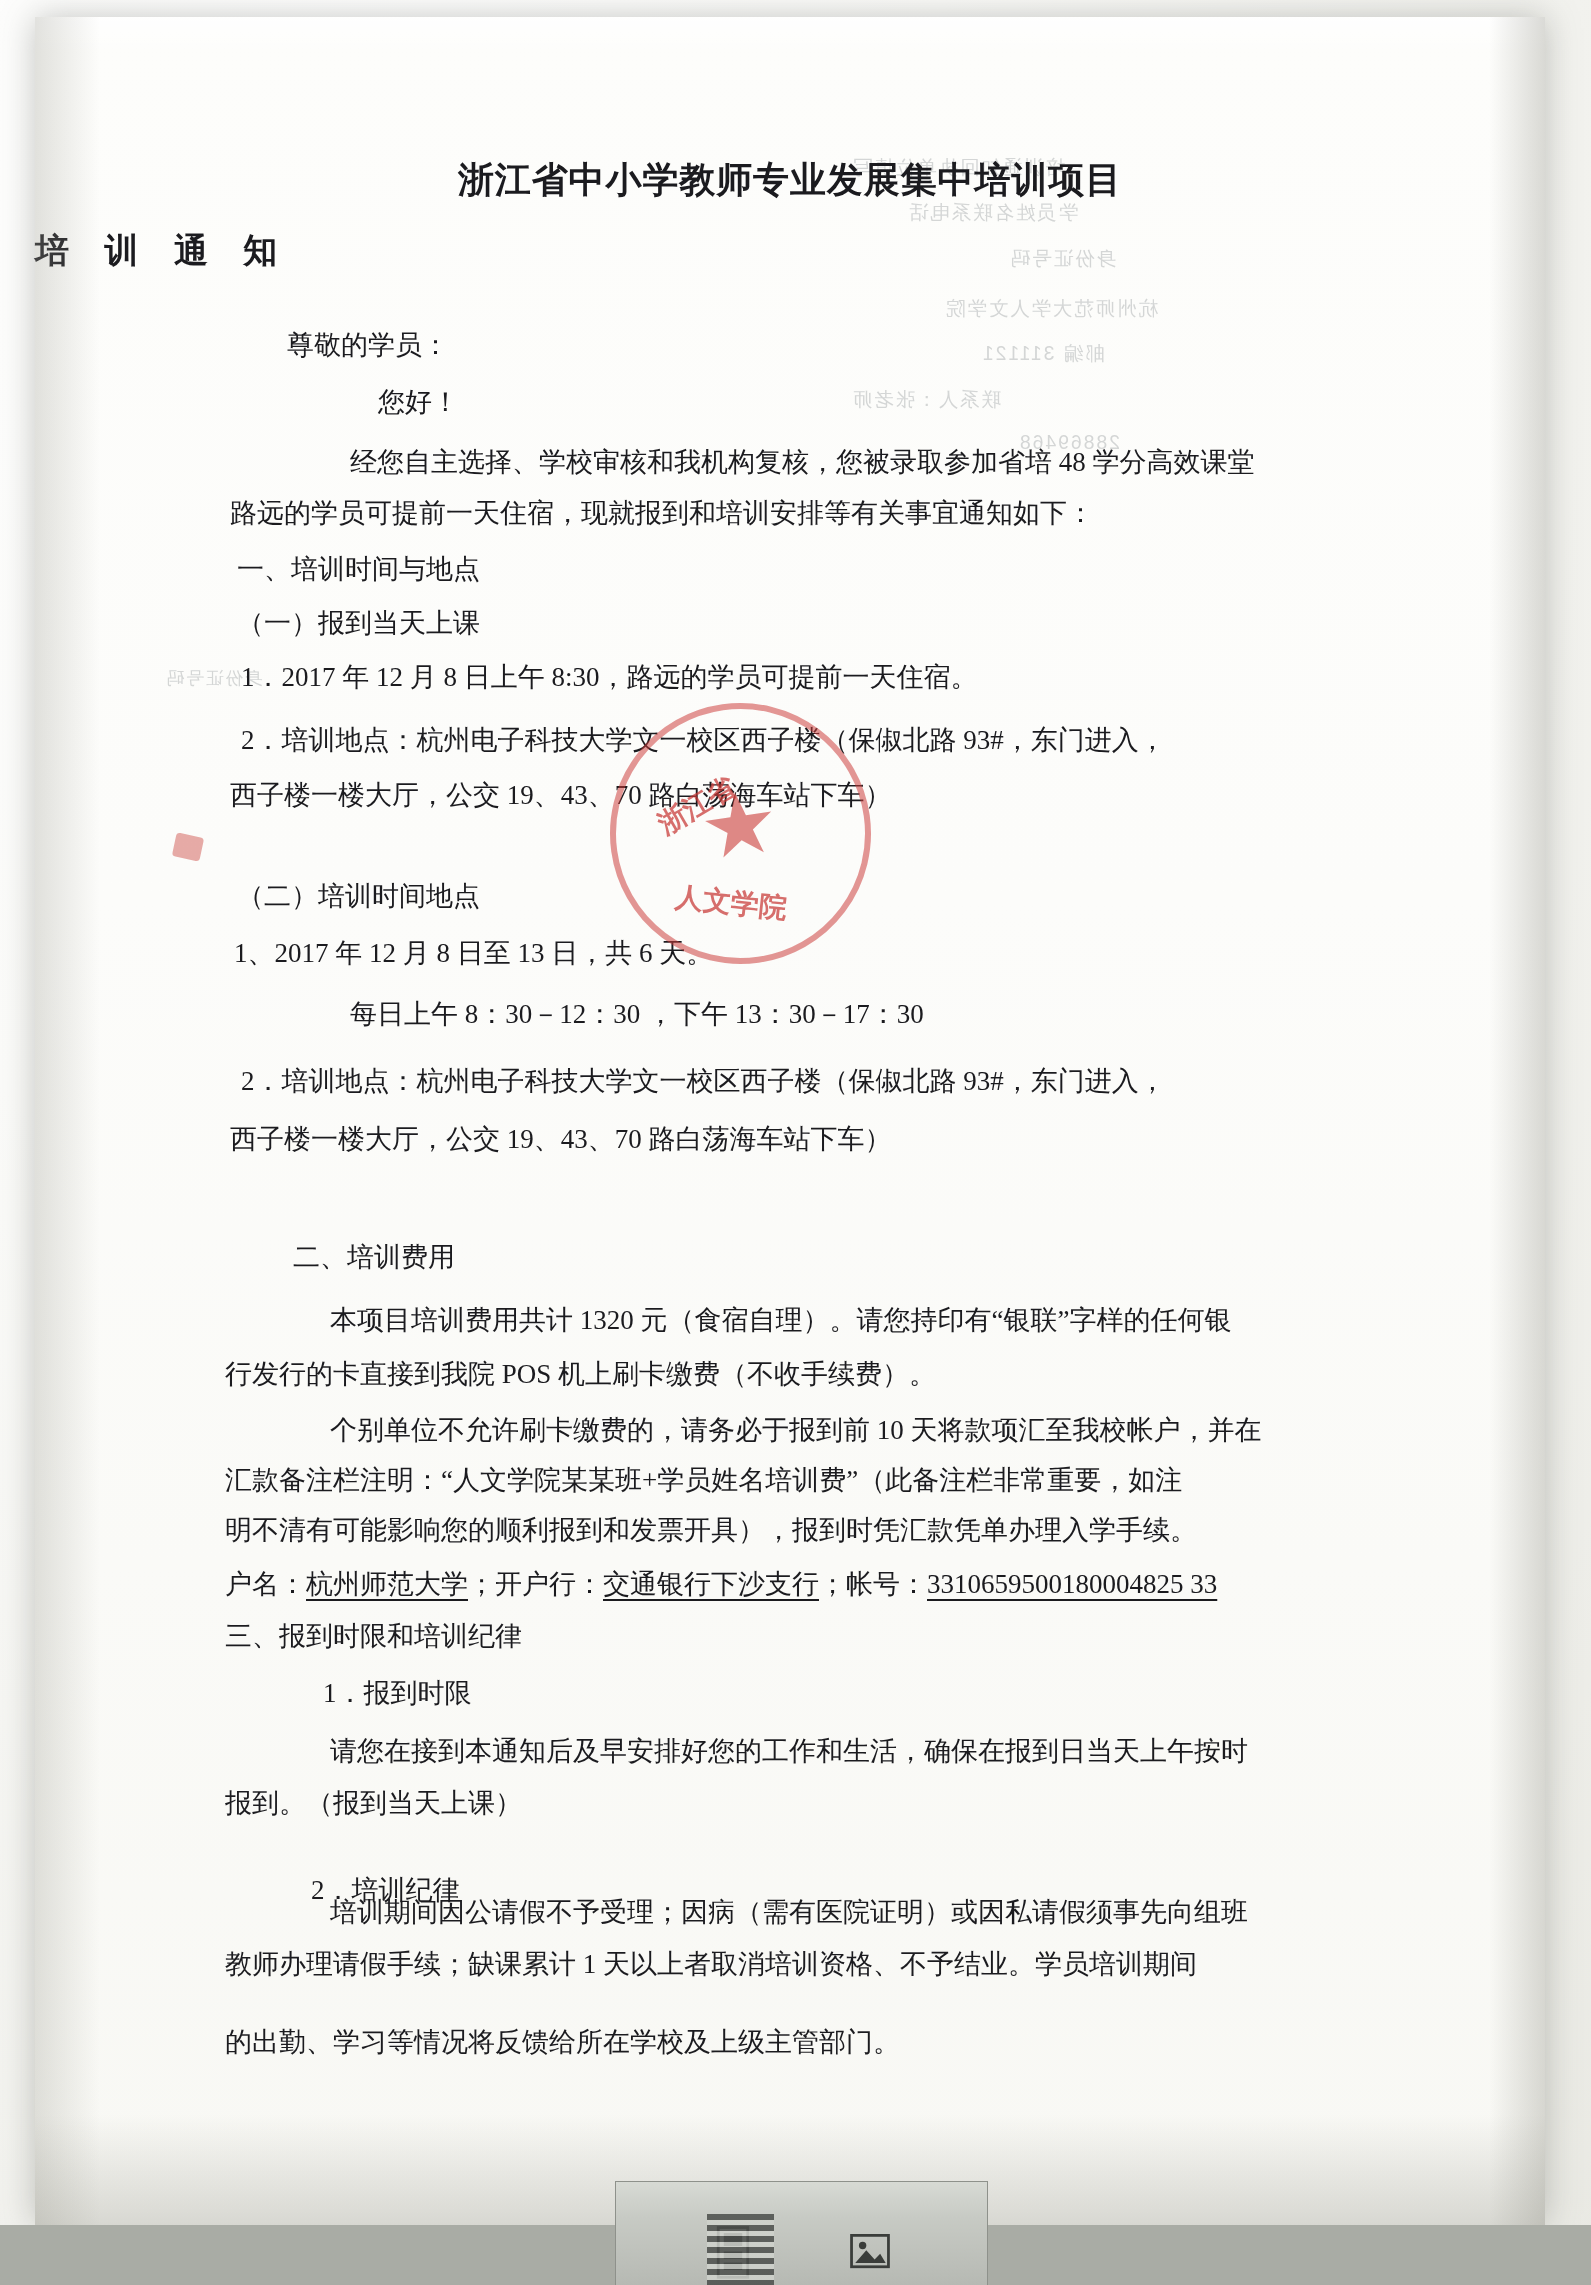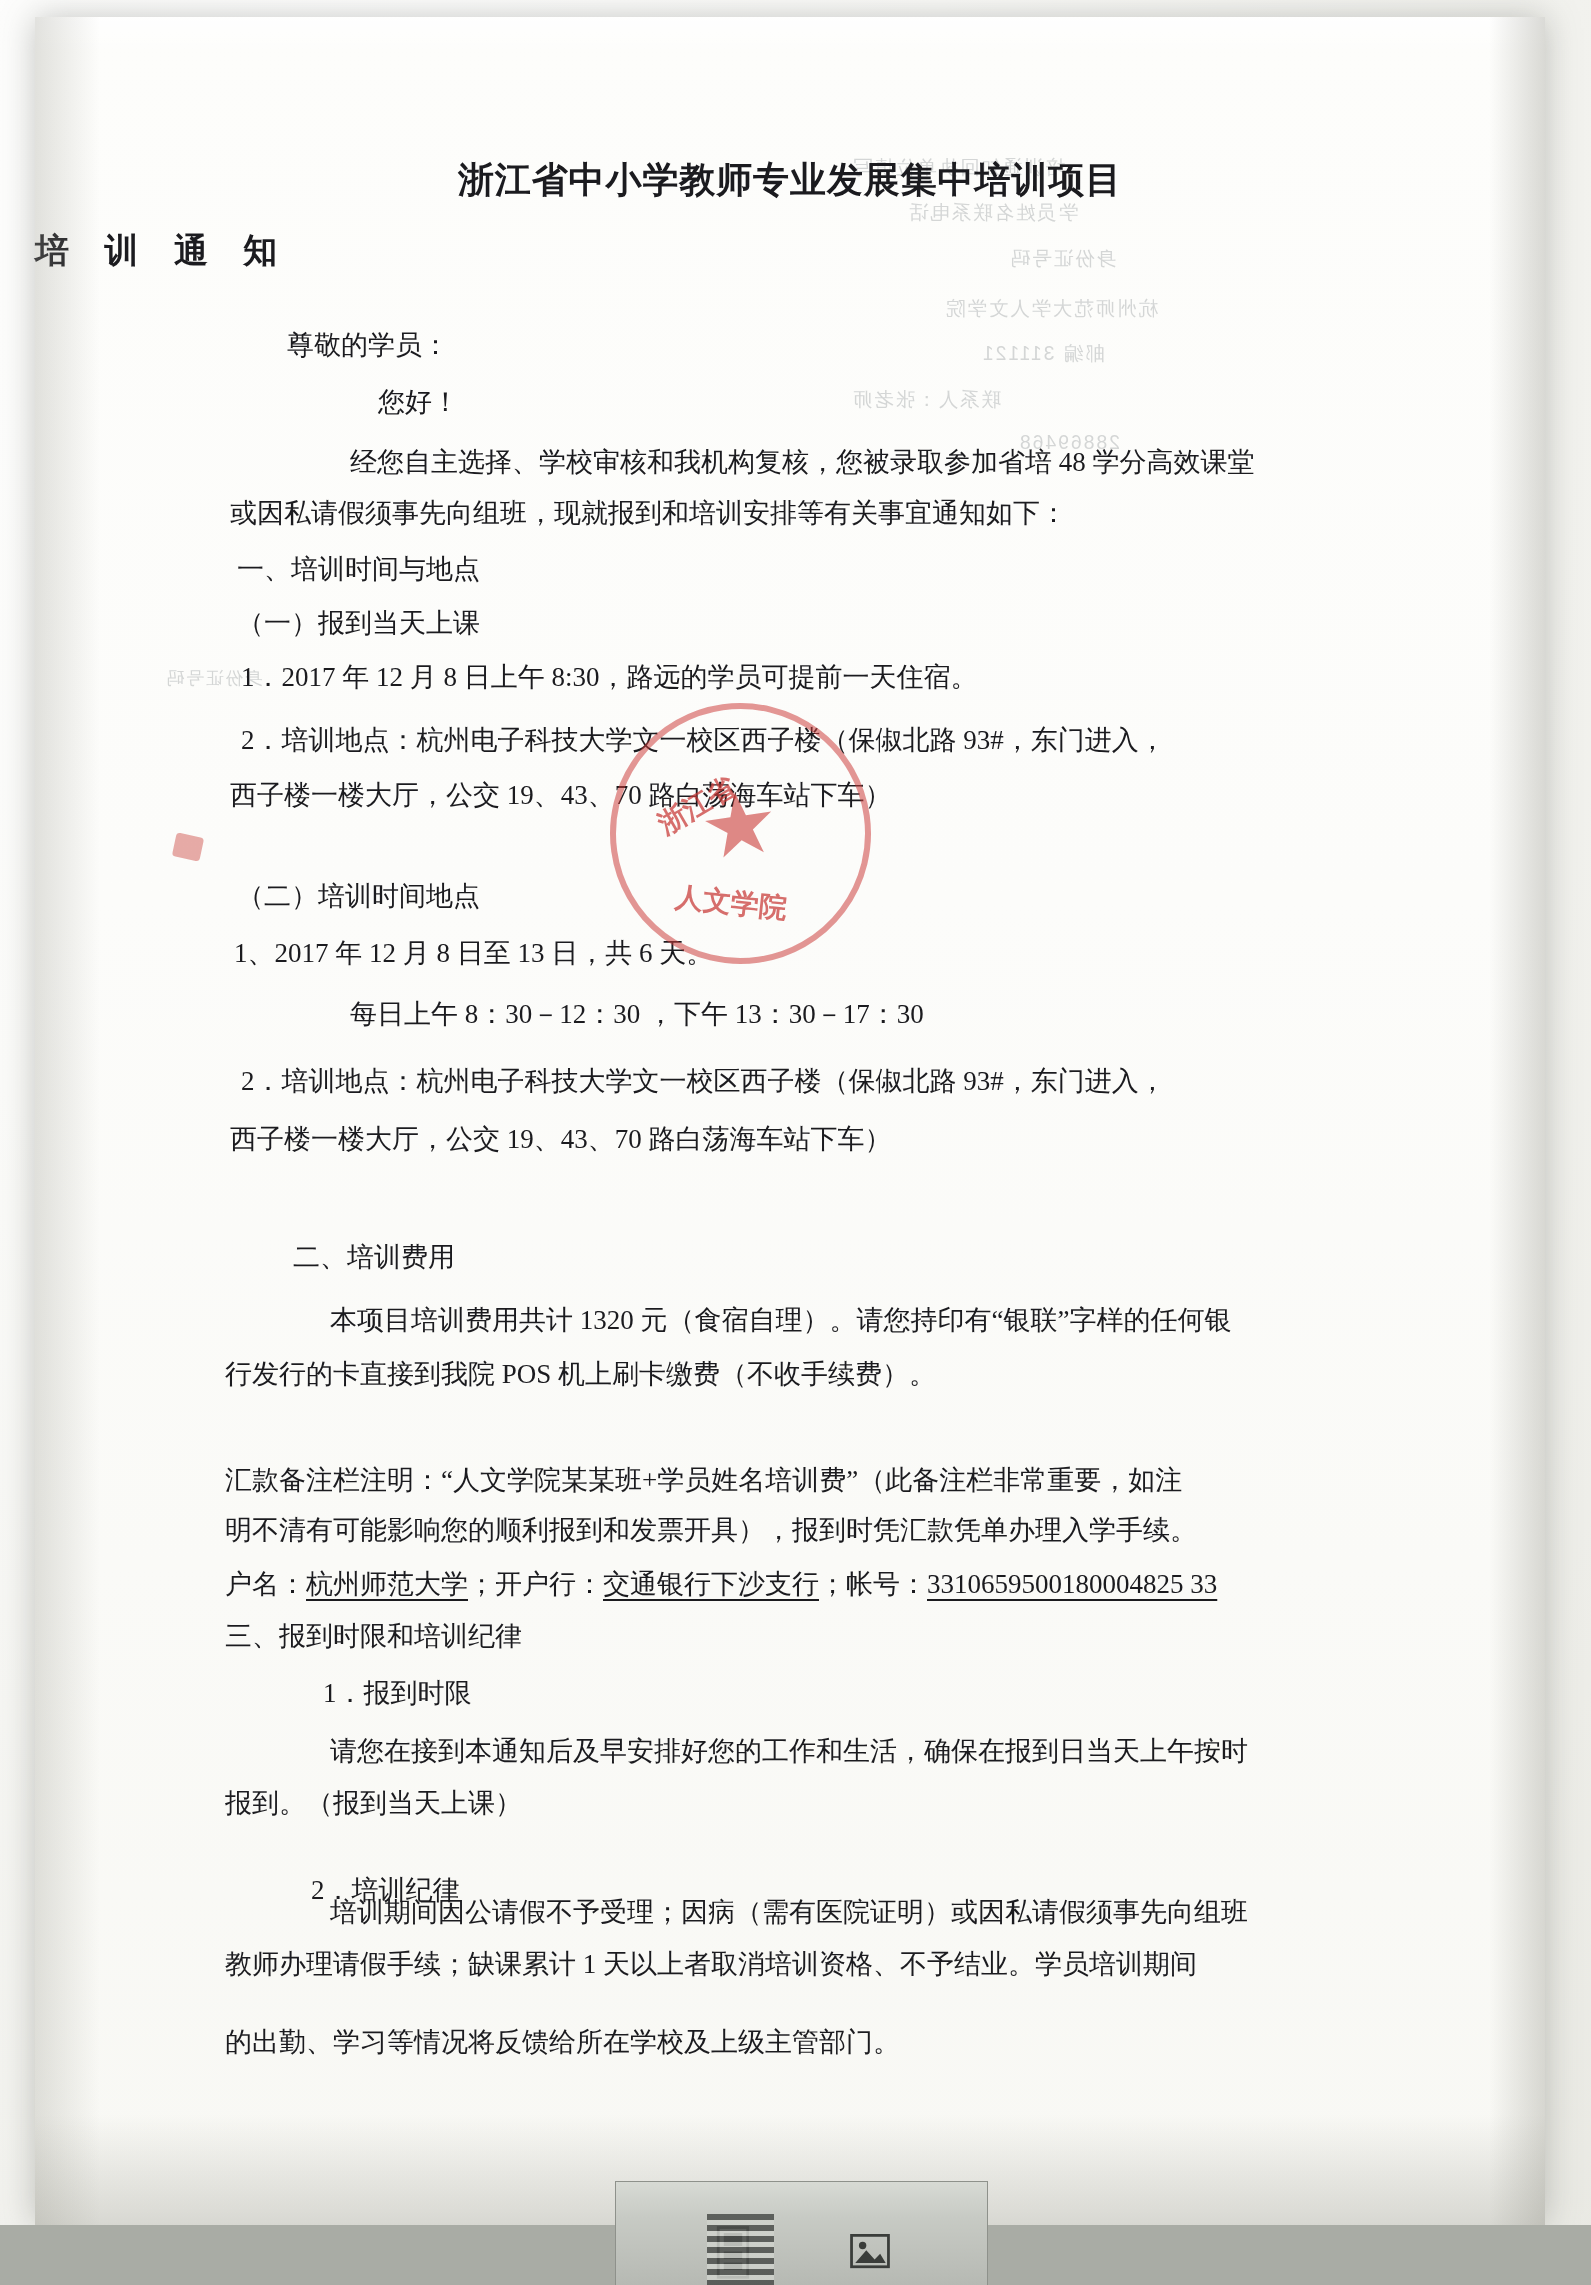--- a/index.html
+++ b/index.html
@@ -203,40 +203,41 @@
 
     <div class="content">
 
       <div class="doc-title">浙江省中小学教师专业发展集中培训项目</div>
       <div class="doc-subtitle">培 训 通 知</div>
 
       <div class="ln" style="left:252px; top:312px;">尊敬的学员：</div>
       <div class="ln" style="left:315px; top:369px;margin-left:28px;">您好！</div>
 
       <div class="ln" style="left:315px; top:429px;">经您自主选择、学校审核和我机构复核，您被录取参加省培 48 学分高效课堂</div>
-      <div class="ln" style="left:195px; top:480px;">或因私请假须事先向组班，现就报到和培训安排等有关事宜通知如下：</div>
+      <div class="ln" style="left:195px; top:480px;">路远的学员可提前一天住宿，现就报到和培训安排等有关事宜通知如下：</div>
 
       <div class="ln" style="left:202px; top:536px;">一、培训时间与地点</div>
       <div class="ln" style="left:202px; top:590px;">（一）报到当天上课</div>
 
       <div class="ln" style="left:206px; top:644px;">1．2017 年 12 月 8 日上午 8:30，路远的学员可提前一天住宿。</div>
       <div class="ln" style="left:206px; top:707px;">2．培训地点：杭州电子科技大学文一校区西子楼（保俶北路 93#，东门进入，</div>
       <div class="ln" style="left:195px; top:762px;">西子楼一楼大厅，公交 19、43、70 路白荡海车站下车）</div>
 
       <div class="ln" style="left:202px; top:863px;text-align:center;">（二）培训时间地点</div>
       <div class="ln" style="left:199px; top:920px;">1、2017 年 12 月 8 日至 13 日，共 6 天。</div>
       <div class="ln" style="left:315px; top:981px;">每日上午 8：30－12：30 ，下午 13：30－17：30</div>
 
       <div class="ln" style="left:206px; top:1048px;">2．培训地点：杭州电子科技大学文一校区西子楼（保俶北路 93#，东门进入，</div>
       <div class="ln" style="left:195px; top:1106px;">西子楼一楼大厅，公交 19、43、70 路白荡海车站下车）</div>
 
       <div class="ln" style="left:258px; top:1224px;">二、培训费用</div>
 
       <div class="ln" style="left:295px; top:1287px;">本项目培训费用共计 1320 元（食宿自理）。请您持印有“银联”字样的任何银</div>
       <div class="ln" style="left:190px; top:1341px;">行发行的卡直接到我院 POS 机上刷卡缴费（不收手续费）。</div>
+      <div class="ln" style="left:295px; top:1397px;">个别单位不允许刷卡缴费的，请务必于报到前 10 天将款项汇至我校帐户，并在</div>
       <div class="ln" style="left:190px; top:1447px;">汇款备注栏注明：“人文学院某某班+学员姓名培训费”（此备注栏非常重要，如注</div>
       <div class="ln" style="left:190px; top:1497px;">明不清有可能影响您的顺利报到和发票开具），报到时凭汇款凭单办理入学手续。</div>
 
       <div class="ln" style="left:190px; top:1551px;">
         <span>户名：</span><span class="seg-u">杭州师范大学</span><span>；开户行：</span><span class="seg-u">交通银行下沙支行</span><span>；帐号：</span><span class="seg-u">3310659500180004825 33</span>
       </div>
 
       <div class="ln" style="left:190px; top:1603px;">三、报到时限和培训纪律</div>
       <div class="ln" style="left:288px; top:1660px;">1．报到时限</div>
       <div class="ln" style="left:295px; top:1718px;">请您在接到本通知后及早安排好您的工作和生活，确保在报到日当天上午按时</div>

